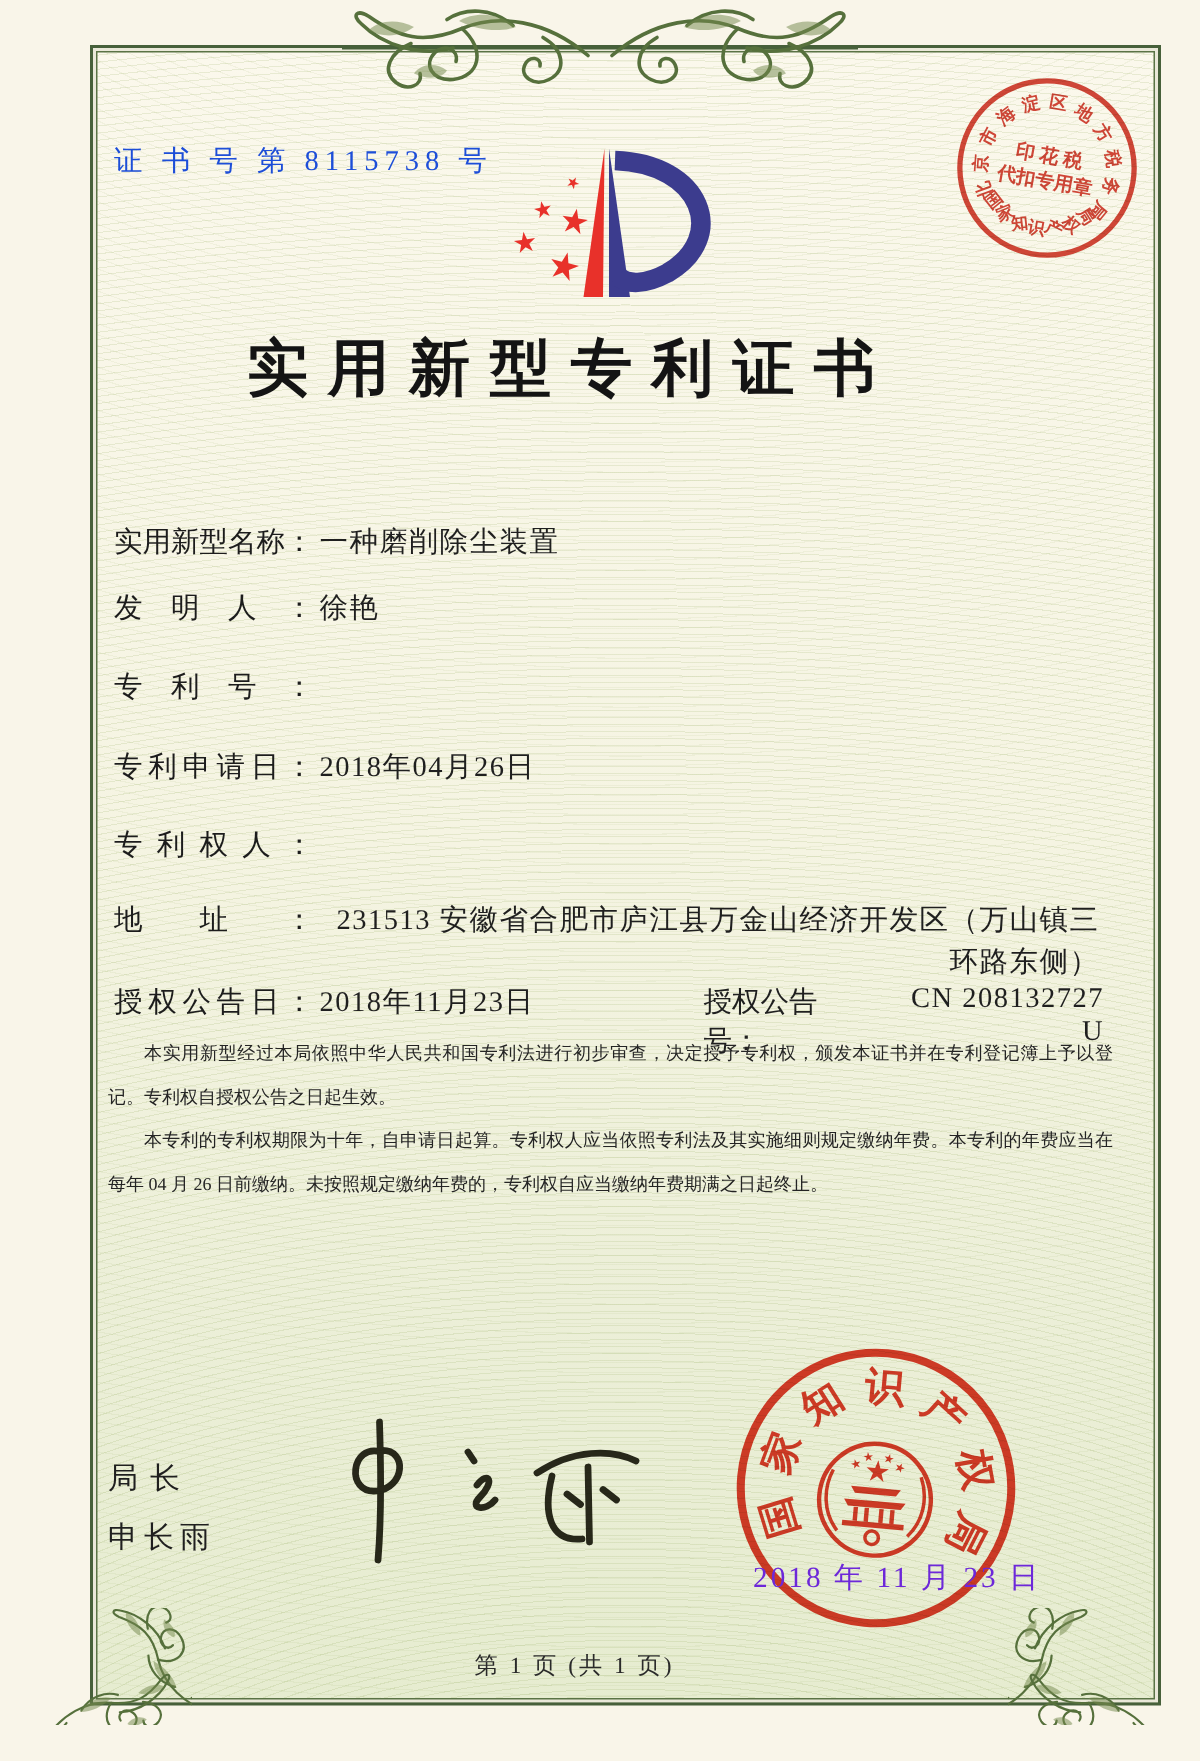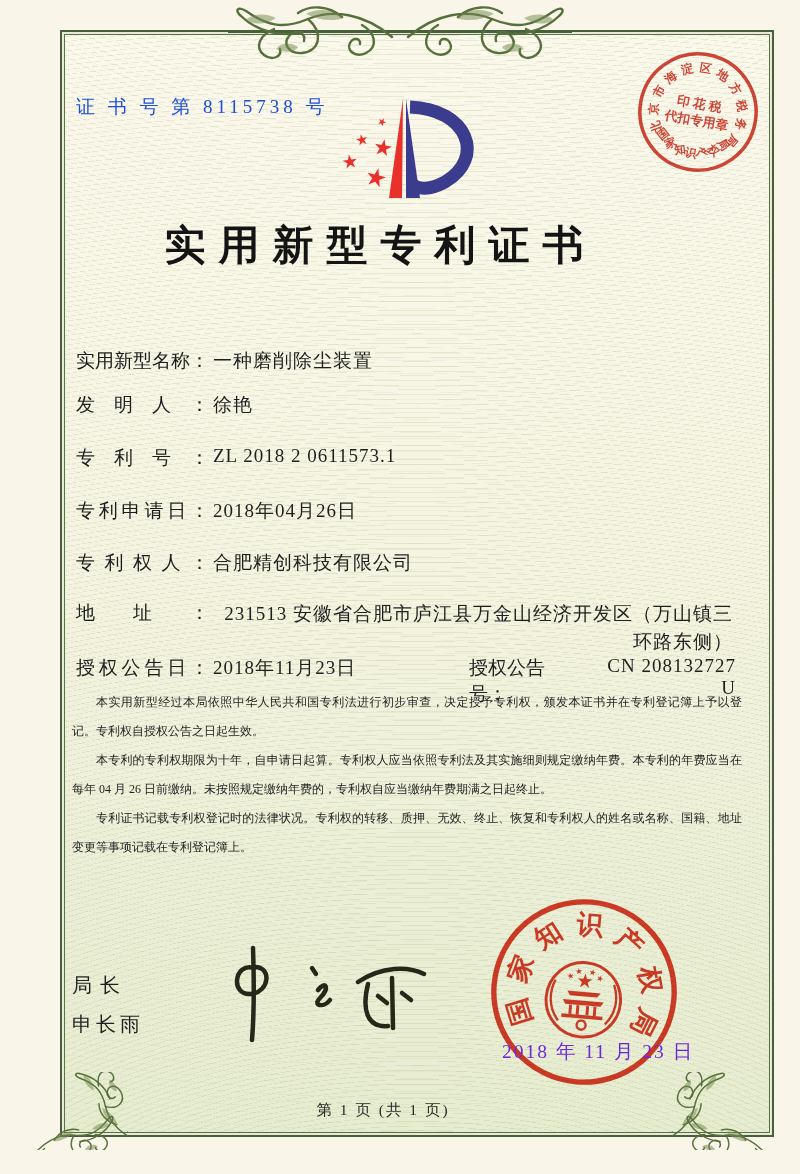--- a/index.html
+++ b/index.html
@@ -135,48 +135,45 @@
   <div class="frow" style="top:348px">
     <span class="flabel">实用新型名称：</span>
     <span class="fvalue">一种磨削除尘装置</span>
   </div>
   <div class="frow" style="top:392px">
     <span class="flabel">发明人：</span>
     <span class="fvalue">徐艳</span>
   </div>
   <div class="frow" style="top:445px">
     <span class="flabel">专利号：</span>
-    <span class="fvalue">ZL 2018 2 0611573.1</span>
   </div>
   <div class="frow" style="top:498px">
     <span class="flabel">专利申请日：</span>
     <span class="fvalue">2018年04月26日</span>
   </div>
   <div class="frow" style="top:550px">
     <span class="flabel">专利权人：</span>
-    <span class="fvalue">合肥精创科技有限公司</span>
   </div>
   <div class="frow" style="top:600px">
     <span class="flabel">地址：</span>
     <span class="fvalue wrap">231513 安徽省合肥市庐江县万金山经济开发区（万山镇三环路东侧）</span>
   </div>
   <div class="frow" style="top:655px;width:660px">
     <span class="flabel">授权公告日：</span>
     <span class="fvalue">2018年11月23日</span>
     <span class="pair2">
       <span>授权公告号：</span>
       <span class="fvalue">CN 208132727 U</span>
     </span>
   </div>
 </div>
 
 <div class="paras">
   <p>本实用新型经过本局依照中华人民共和国专利法进行初步审查，决定授予专利权，颁发本证书并在专利登记簿上予以登记。专利权自授权公告之日起生效。</p>
   <p>本专利的专利权期限为十年，自申请日起算。专利权人应当依照专利法及其实施细则规定缴纳年费。本专利的年费应当在每年 04 月 26 日前缴纳。未按照规定缴纳年费的，专利权自应当缴纳年费期满之日起终止。</p>
-  <p>专利证书记载专利权登记时的法律状况。专利权的转移、质押、无效、终止、恢复和专利权人的姓名或名称、国籍、地址变更等事项记载在专利登记簿上。</p>
 </div>
 
 <div class="director">
   <div class="dtitle">局长</div>
   <div class="dname">申长雨</div>
 </div>
 
 <svg class="signature" viewBox="0 0 232 112">
   <g fill="none" stroke="#2b2b1f" stroke-width="4.5" stroke-linecap="round" stroke-linejoin="round">
     <path d="M58,30 C38,24 34,58 55,56 C74,54 76,28 58,29"></path>

